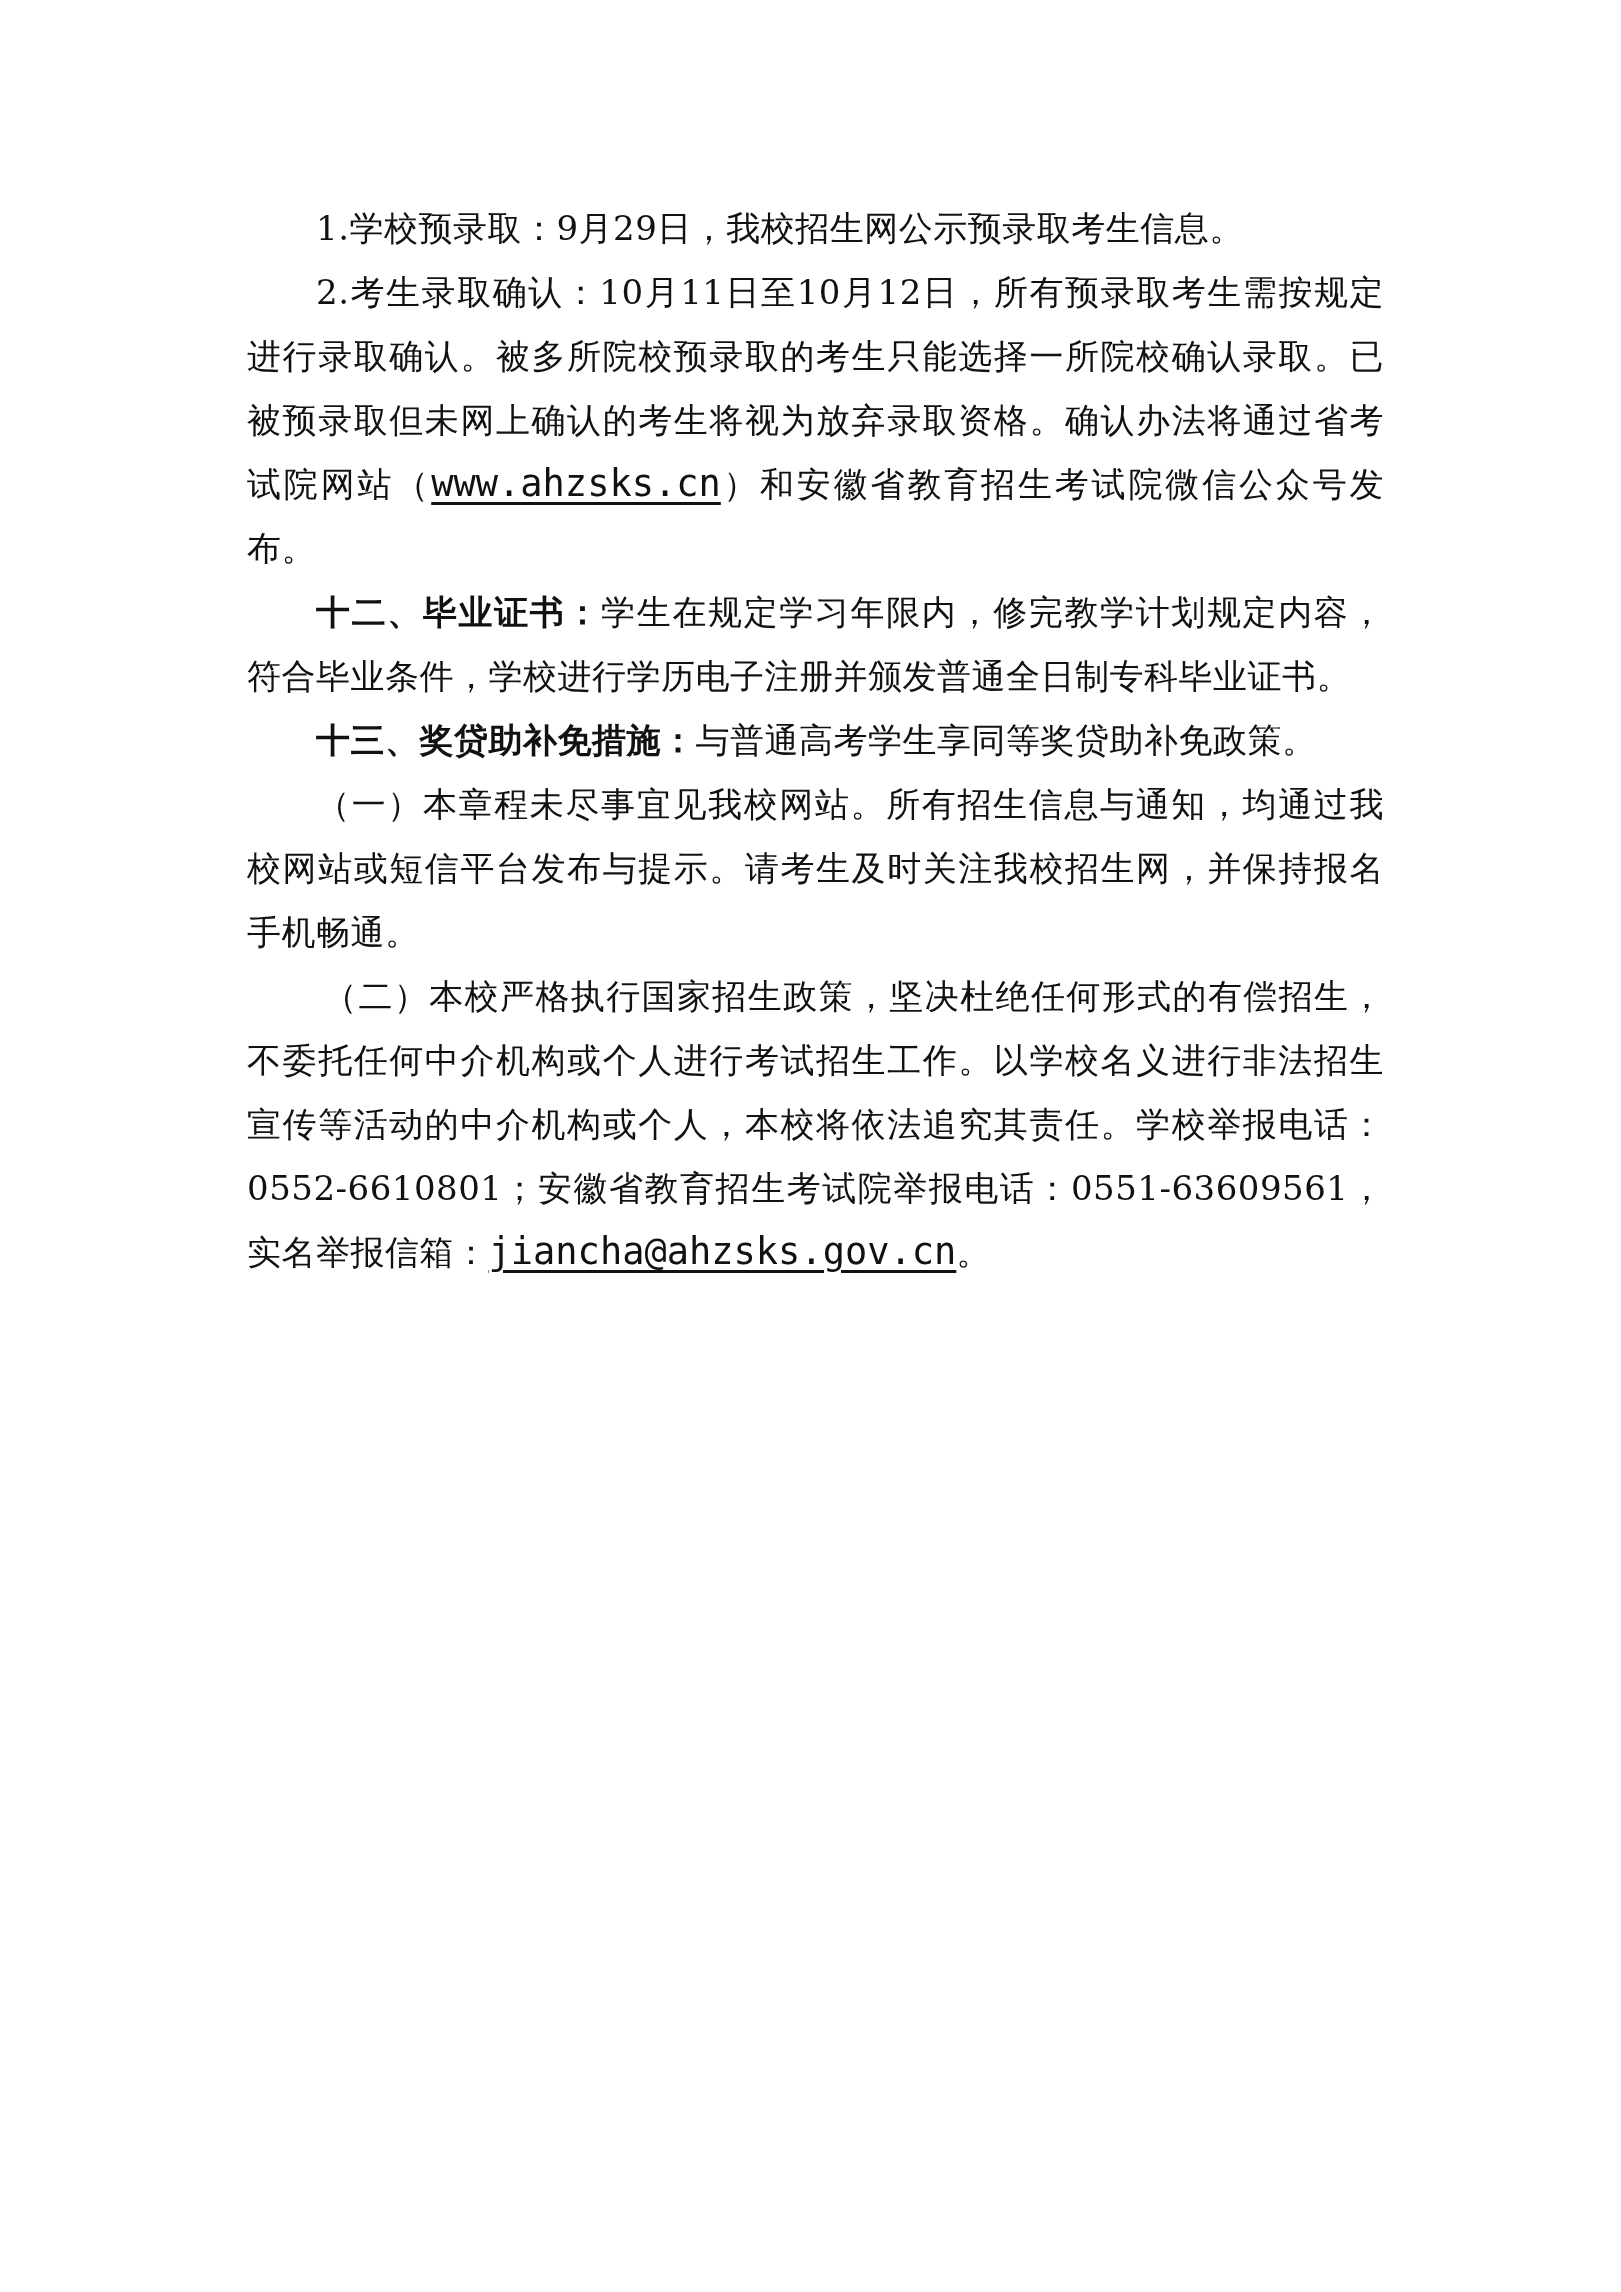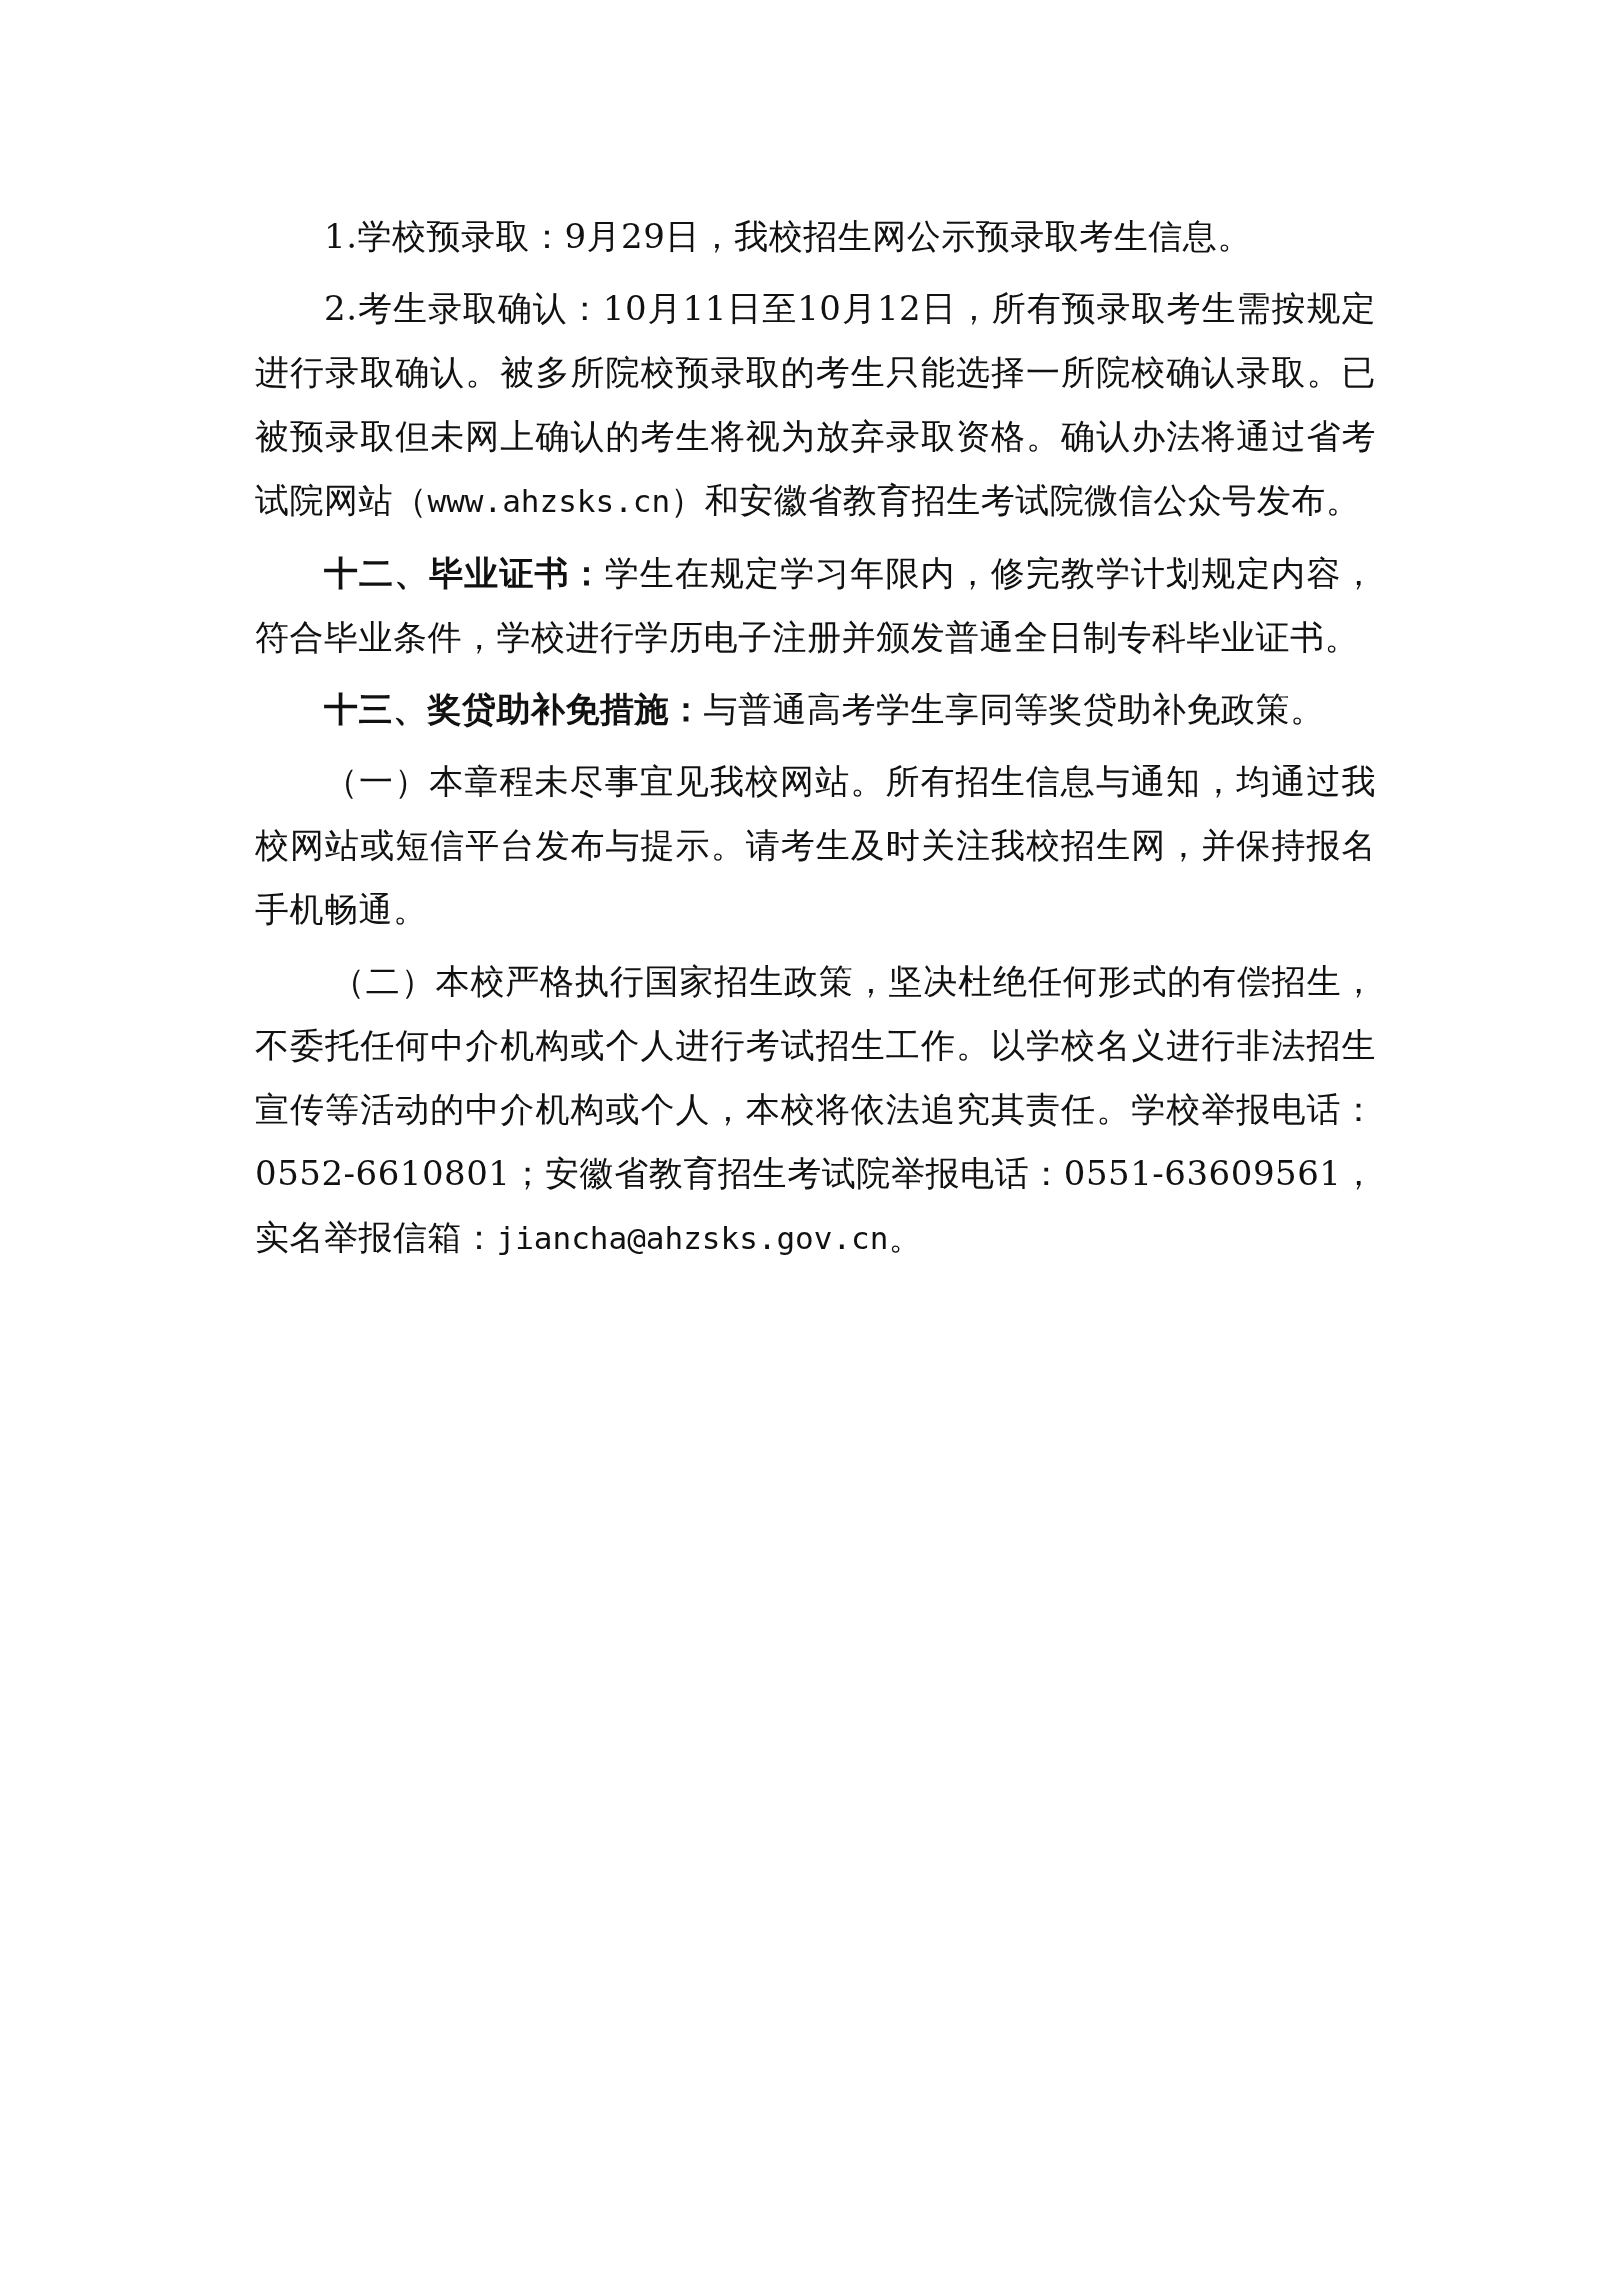--- a/index.html
+++ b/index.html
@@ -15,39 +15,40 @@
       font-family: "DejaVu Serif", "Liberation Serif", serif;
       color: #111111;
     }
     .page {
       position: absolute;
       left: 247px;
       top: 196px;
       width: 1137px;
     }
     .para {
-      margin: 8px;
+      margin: 0;
       font-size: 34px;
       line-height: 64px;
       text-align: justify;
       text-justify: inter-character;
       letter-spacing: 0.5px;
     }
     .indent { text-indent: 69px; }
     .indent-wide { text-indent: 76px; }
     .heading {
       font-family: "DejaVu Sans", "Liberation Sans", sans-serif;
       font-weight: bold;
     }
     .link {
+      text-decoration: underline;
       text-decoration-thickness: 2.9px;
       text-underline-offset: 5.9px;
       color: #111111;
       font-family: "DejaVu Sans Mono", "Liberation Mono", monospace;
-      font-size: 31px;
+      font-size: 37px;
       letter-spacing: 0;
       cursor: pointer;
     }
   </style>
 </head>
 <body>
 
 <div class="page">
 
   <p class="para indent">

